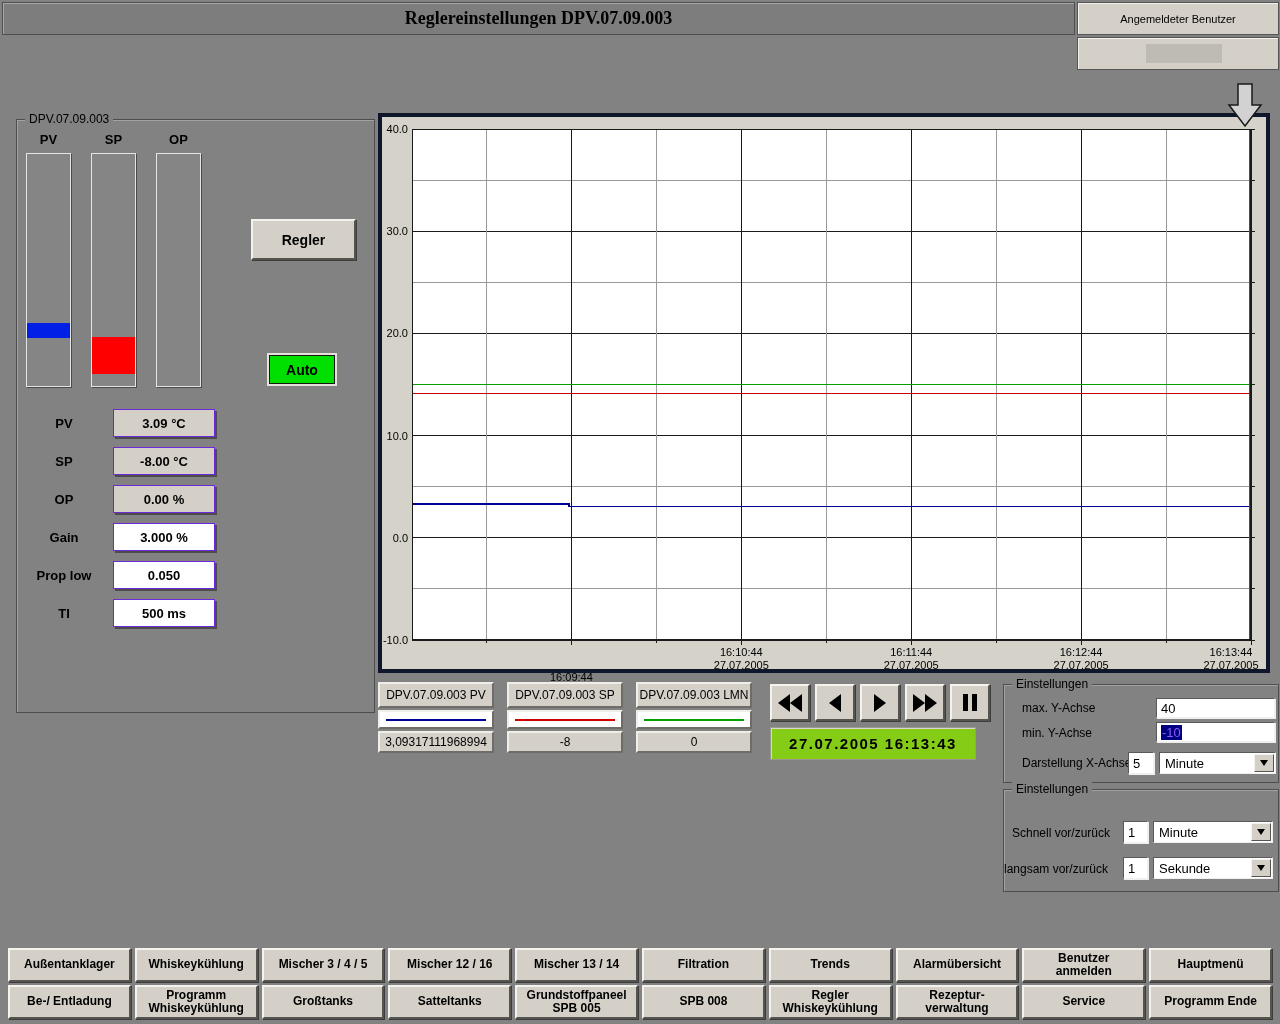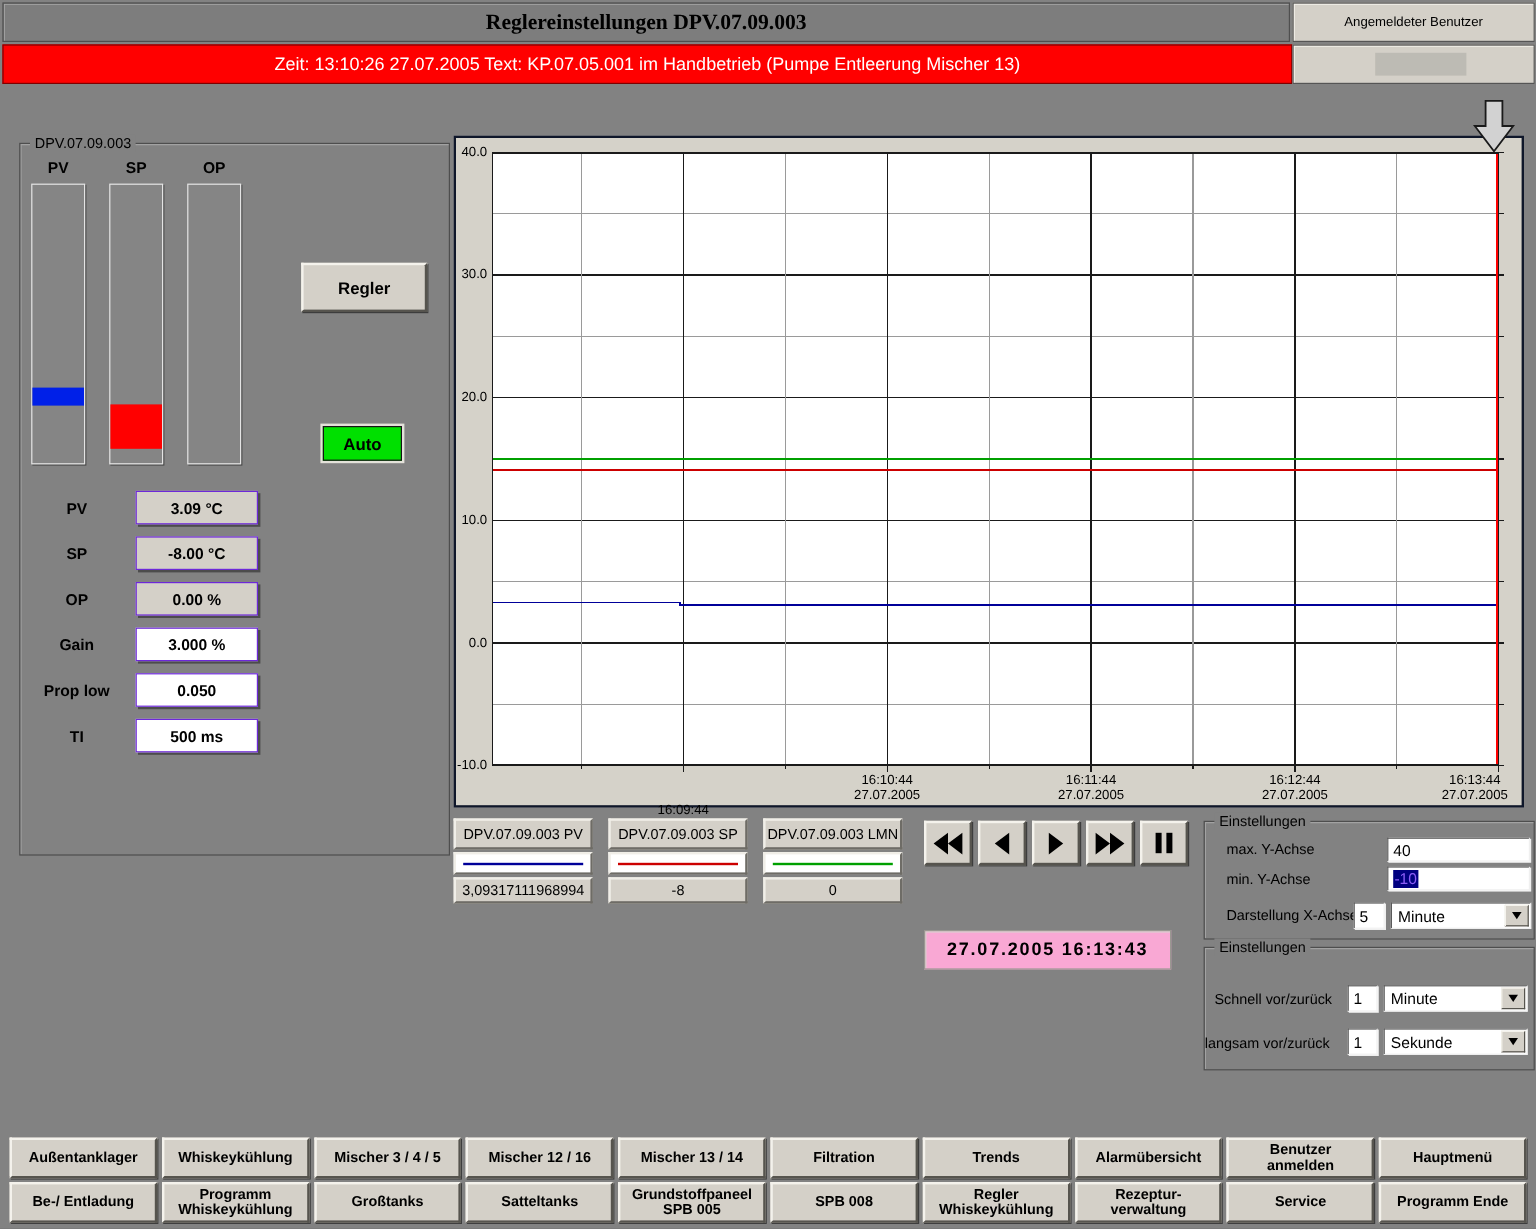--- a/index.html
+++ b/index.html
@@ -42,21 +42,21 @@
   #params{position:absolute;left:8px;top:289px;}
   .param-row{display:flex;align-items:center;height:28px;margin-bottom:10px;}
   .param-label{width:78px;text-align:center;font-weight:bold;font-size:13px;}
   .param-box{width:100px;height:26px;margin-left:10px;display:flex;align-items:center;
     justify-content:center;font-weight:bold;font-size:13px;border:1px solid #6d28d9;
     box-shadow:2px 2px 0 #4c4c4c;}
   .ro{background:#d4d0c8;} .in{background:#fff;}
 
   
   #chart{position:absolute;left:378px;top:113px;width:892px;height:560px;background:#d5d2c9;
-    border:2px solid #0f172a;box-sizing:border-box;}
+    border:4px solid #0f172a;box-sizing:border-box;}
   #plot-svg{position:absolute;left:30px;top:12px;overflow:visible;}
   .y-tick{position:absolute;left:0;width:26px;text-align:right;font-size:11px;line-height:12px;}
   .x-tick{position:absolute;width:82px;text-align:center;font-size:11px;line-height:13px;}
   #cursor-arrow{position:absolute;left:1227px;top:83px;}
 
   
   #legend{position:absolute;left:378px;top:682px;display:flex;gap:13px;}
   .leg-col{width:116px;}
   .raised{background:#d4d0c8;border:2px solid;border-color:#f0eee8 #6e6c66 #6e6c66 #f0eee8;}
   .leg-head{height:22px;display:flex;align-items:center;justify-content:center;font-size:12px;}
@@ -65,23 +65,23 @@
   .leg-val{height:18px;display:flex;align-items:center;justify-content:center;font-size:12px;}
 
   
   #playback{position:absolute;left:770px;top:684px;display:flex;gap:5px;}
   .pb-btn{width:36px;height:33px;}
   .tl{width:0;height:0;border-top:9px solid transparent;border-bottom:9px solid transparent;
     border-right:12px solid #000;}
   .tr{width:0;height:0;border-top:9px solid transparent;border-bottom:9px solid transparent;
     border-left:12px solid #000;}
   .pbar{width:5px;height:17px;background:#000;margin:0 2px;}
-  #datetime-box{position:absolute;left:770px;top:727px;width:204px;height:31px;background:#f9a8d4;
+  #datetime-box{position:absolute;left:770px;top:727px;width:204px;height:31px;background:#84cc16;
     border:1px solid #9a9891;box-shadow:inset 1px 1px 0 #d8d6cf;display:flex;align-items:center;
-    justify-content:center;font-size:15px;font-weight:bold;letter-spacing:1.5px;margin-top:48px;}
+    justify-content:center;font-size:15px;font-weight:bold;letter-spacing:1.5px;}
 
   
   #settings-axis{left:1003px;top:684px;width:274px;height:97px;}
   #settings-speed{left:1003px;top:789px;width:274px;height:101px;}
   .s-label{position:absolute;font-size:12px;}
   .s-input{position:absolute;height:20px;background:#fff;border:1px solid;
     border-color:#5a5a5a #f0f0f0 #f0f0f0 #5a5a5a;box-shadow:1px 1px 0 #efefef;
     display:flex;align-items:center;padding-left:4px;font-size:13px;box-sizing:border-box;}
   .sel{background:#000080;color:#8b5cf6;padding:0 1px;}
   .combo{position:absolute;height:22px;background:#fff;border:1px solid;
@@ -99,21 +99,20 @@
   .nav-btn{height:34px;font-size:12px;line-height:1.12;text-align:center;white-space:pre-line;
     padding:1px 2px;box-sizing:border-box;}
 </style>
 </head>
 <body>
 
 <div class="screen">
 
   <div class="title-bar">Reglereinstellungen DPV.07.09.003</div>
   <div class="user-btn">Angemeldeter Benutzer</div>
-  <div class="alarm-bar">Zeit: 13:10:26 27.07.2005 Text: KP.07.05.001 im Handbetrieb (Pumpe Entleerung Mischer 13)</div>
   <div class="user-panel2">
     <div class="user-blank"></div>
   </div>
 
   <div class="group" id="controller">
     <span class="group-title">DPV.07.09.003</span>
     <div id="gauges">
         <div class="gauge" style="left: 9px;">
           <div class="gauge-label">PV</div>
           <div class="gauge-bar">

